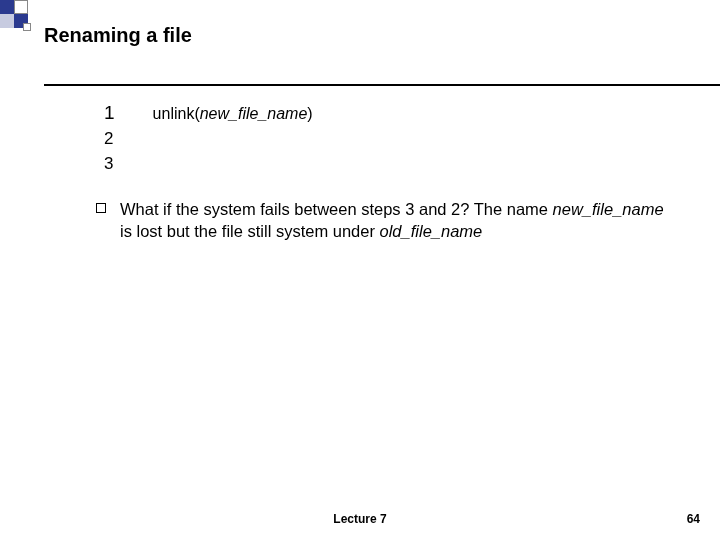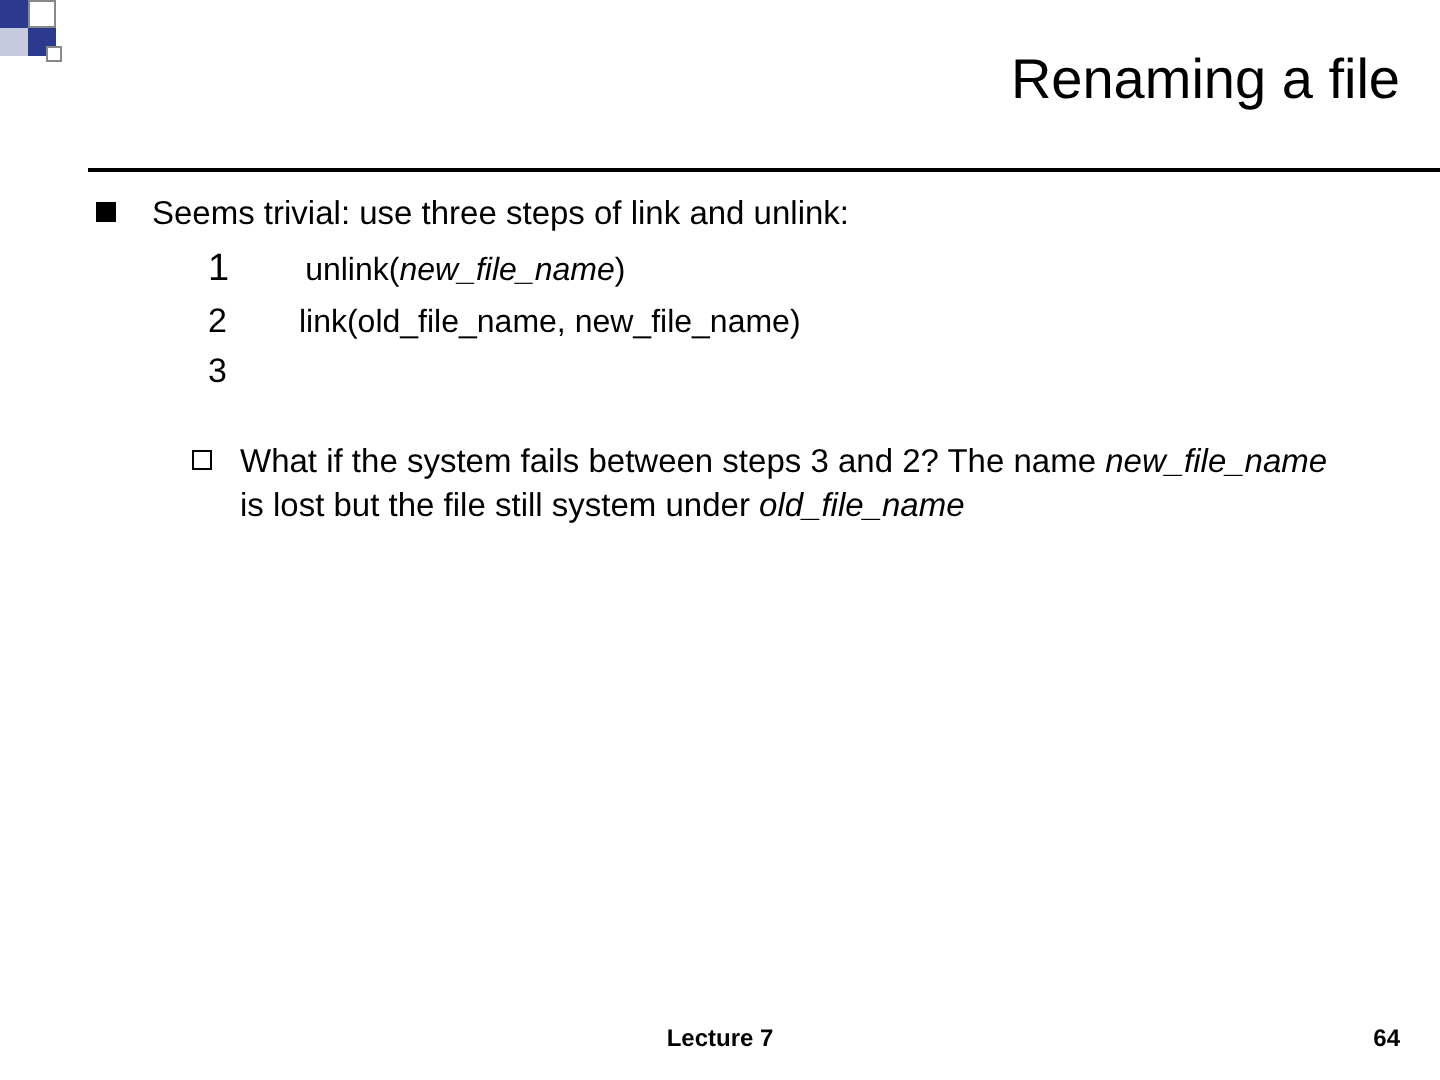--- a/index.html
+++ b/index.html
@@ -30,25 +30,24 @@
   .sq4 { top: 14px; left: 14px; width: 14px; height: 14px; background: #2b3a8f; }
   .sq5 { top: 23px; left: 23px; width: 8px; height: 8px; background: #fff; border: 1px solid #888; }
 
   .title-wrap {
     position: absolute;
     top: 24px;
     left: 44px;
     right: 20px;
   }
   .title {
-    font-size: 28px;
-    font-weight: 400;
+    font-size: 20px;
+    font-weight: 700;
     margin: 0;
     padding-bottom: 6px;
-    text-align: right;
   }
   .underline {
     position: absolute;
     top: 60px;
     left: 0;
     right: 0;
     height: 0;
     border-bottom: 2px solid #000;
     width: 680px;
   }
@@ -144,35 +143,30 @@
   <div class="sq sq5"></div>
 </div>
 
 <div class="title-wrap">
   <h1 class="title">Renaming a file</h1>
   <div class="underline"></div>
 </div>
 
 <div class="content">
 
-  <div class="row">
-    <div class="bullet-solid"></div>
-    <div>Seems trivial: use three steps of link and unlink:</div>
-  </div>
 
   <div class="step-block">
     <div class="step-line">
       <span class="step-num big">1</span>
       <span class="step-text">
         <span>unlink(</span><em>new_file_name</em><span>)</span>
       </span>
     </div>
     <div class="step-line">
       <span class="step-num">2</span>
-      <span class="step-text">link(old_file_name, new_file_name)</span>
     </div>
     <div class="step-line">
       <span class="step-num">3</span>
     </div>
   </div>
 
   <div class="sub">
     <div class="row">
       <div class="bullet-hollow"></div>
       <div class="sub-text">

